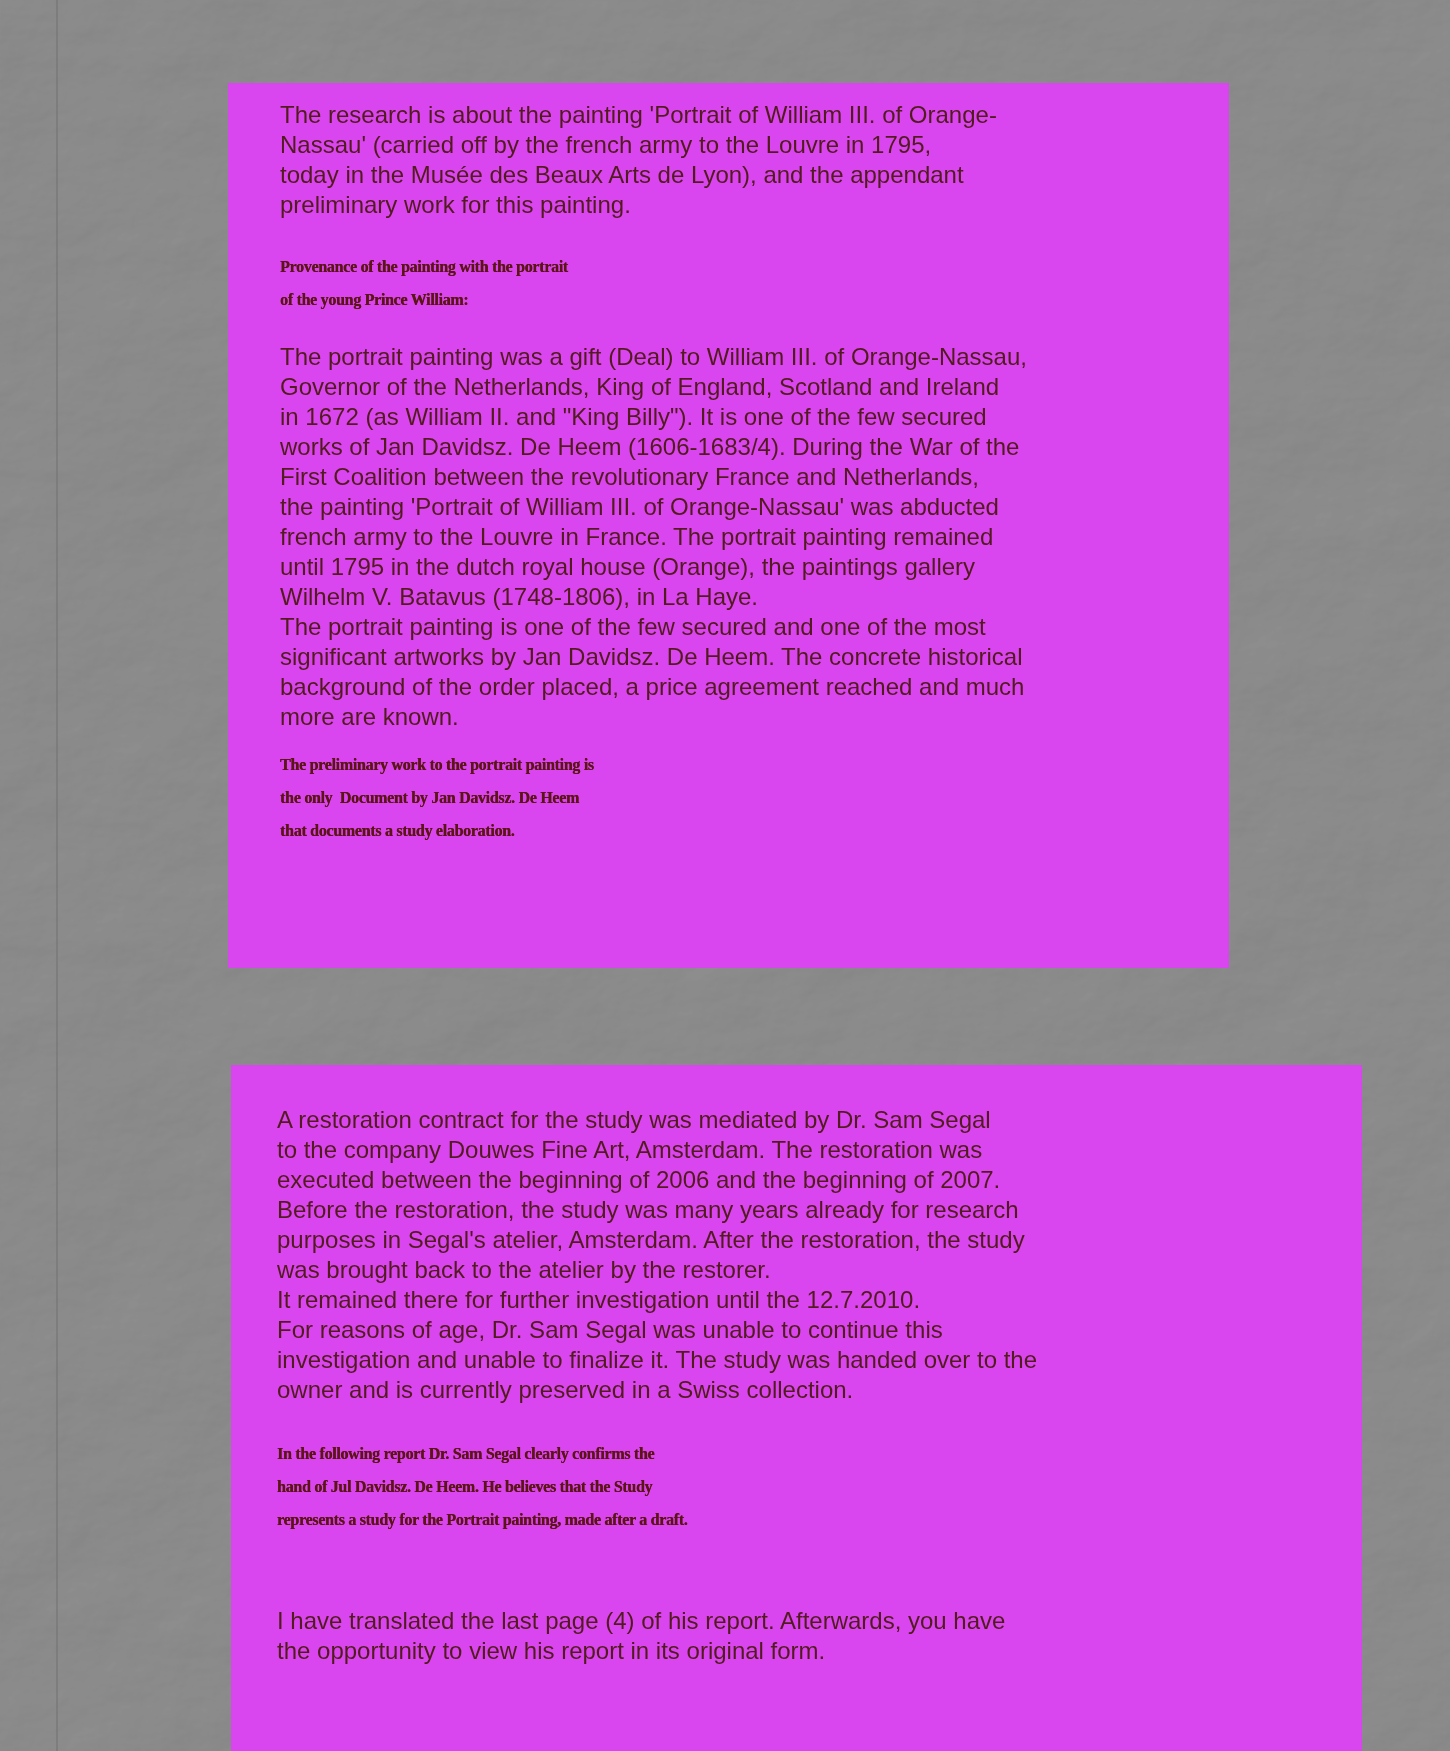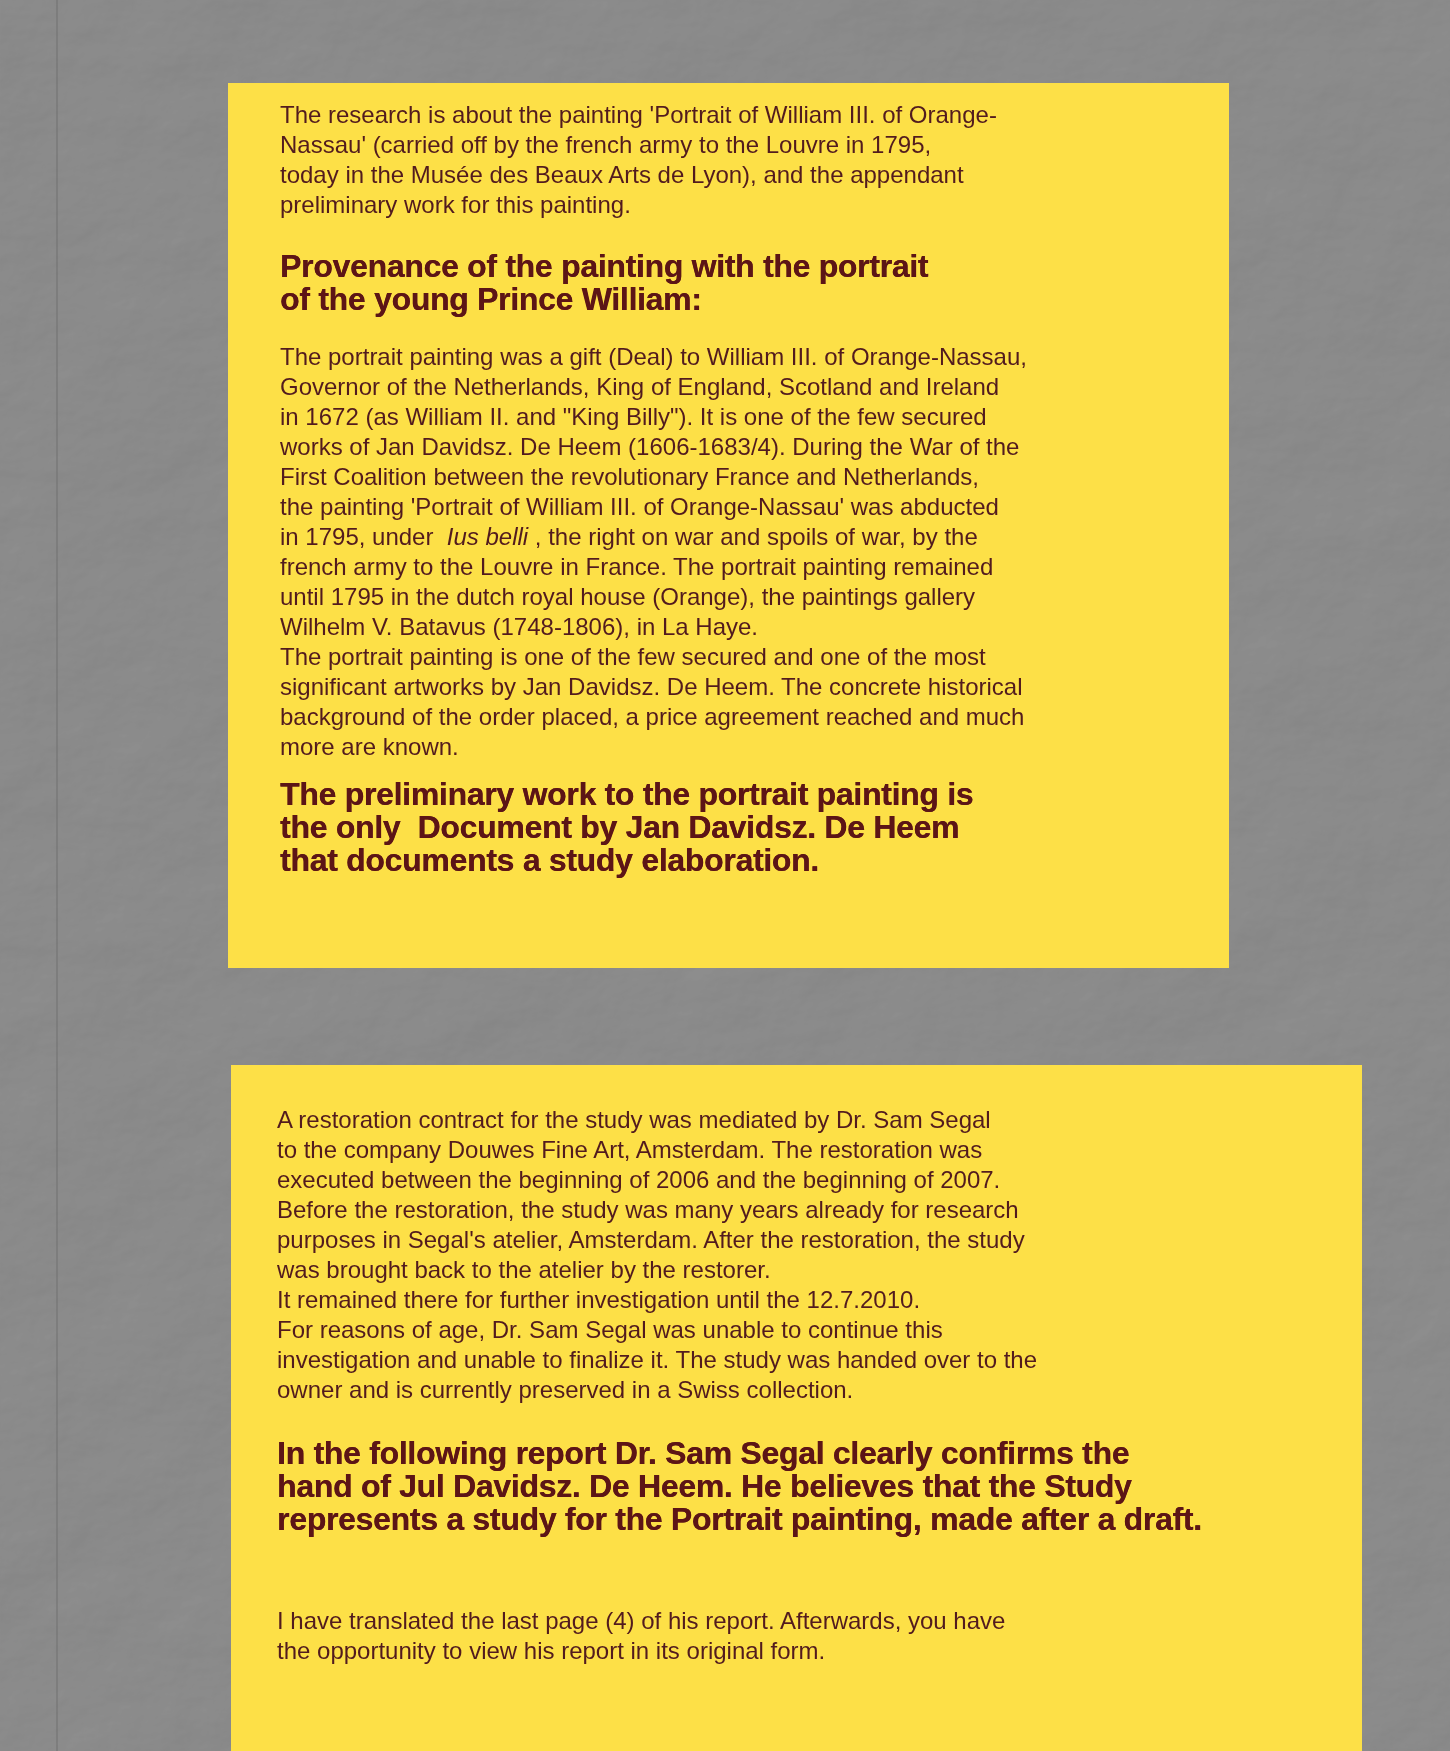--- a/index.html
+++ b/index.html
@@ -15,21 +15,21 @@
 
   .texture-svg {
     position: absolute;
     left: 0; top: 0;
     width: 1450px; height: 1751px;
     display: block;
   }
 
   .panel {
     position: absolute;
-    background: #fde047;
+    background: #d946ef;
     box-sizing: border-box;
     overflow: hidden;
   }
 
   .panel-1 {
     left: 228px; top: 83px;
     width: 1001px; height: 885px;
     padding: 17px 24px 0 52px;
   }
 
@@ -43,23 +43,23 @@
     color: #521b1e;
     font-family: "Liberation Sans", sans-serif;
     font-size: 24px;
     line-height: 30px;
     white-space: pre;
     margin: 0;
   }
 
   .heading-text {
     color: #5c1516;
-    font-family: Liberation Sans, sans-serif;
+    font-family: Liberation Serif, serif;
     font-weight: bold;
-    font-size: 32px;
+    font-size: 16px;
     line-height: 33px;
     letter-spacing: -0.3px;
     white-space: pre;
     margin: 0;
     text-shadow: 0.3px 0 0 currentColor;
   }
 
   .inline-line { display: block; }
   .italic { font-style: italic; }
 
@@ -98,21 +98,20 @@
     <p class="heading-text">Provenance of the painting with the portrait
 of the young Prince William:</p>
     <div class="gap-26"></div>
     <div>
       <p class="body-text">The portrait painting was a gift (Deal) to William III. of Orange-Nassau,
 Governor of the Netherlands, King of England, Scotland and Ireland
 in 1672 (as William II. and "King Billy"). It is one of the few secured
 works of Jan Davidsz. De Heem (1606-1683/4). During the War of the
 First Coalition between the revolutionary France and Netherlands,
 the painting 'Portrait of William III. of Orange-Nassau' was abducted</p>
-      <span class="body-text inline-line"><span>in 1795, under  </span><span class="italic">Ius belli</span><span> , the right on war and spoils of war, by the</span></span>
       <p class="body-text">french army to the Louvre in France. The portrait painting remained
 until 1795 in the dutch royal house (Orange), the paintings gallery
 Wilhelm V. Batavus (1748-1806), in La Haye.
 The portrait painting is one of the few secured and one of the most
 significant artworks by Jan Davidsz. De Heem. The concrete historical
 background of the order placed, a price agreement reached and much
 more are known.</p>
     </div>
     <div class="gap-16"></div>
     <p class="heading-text">The preliminary work to the portrait painting is

